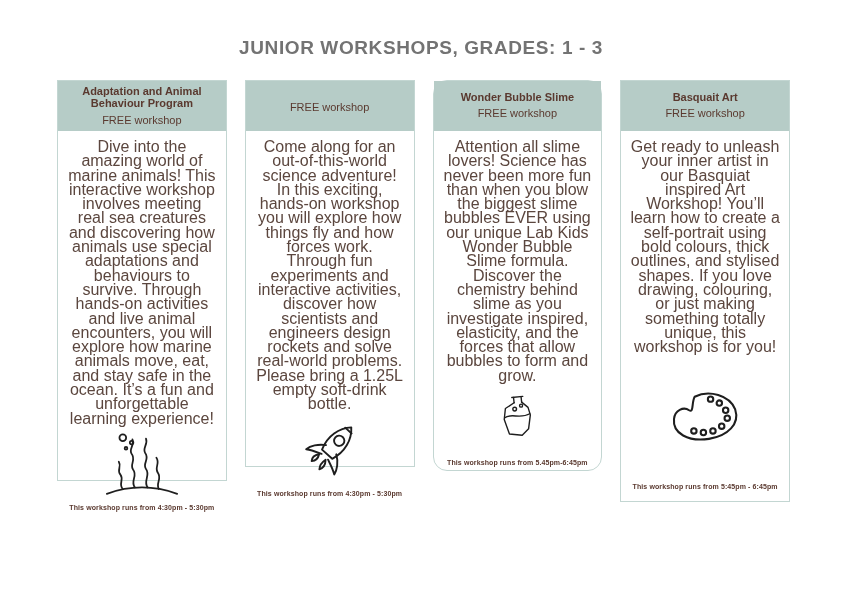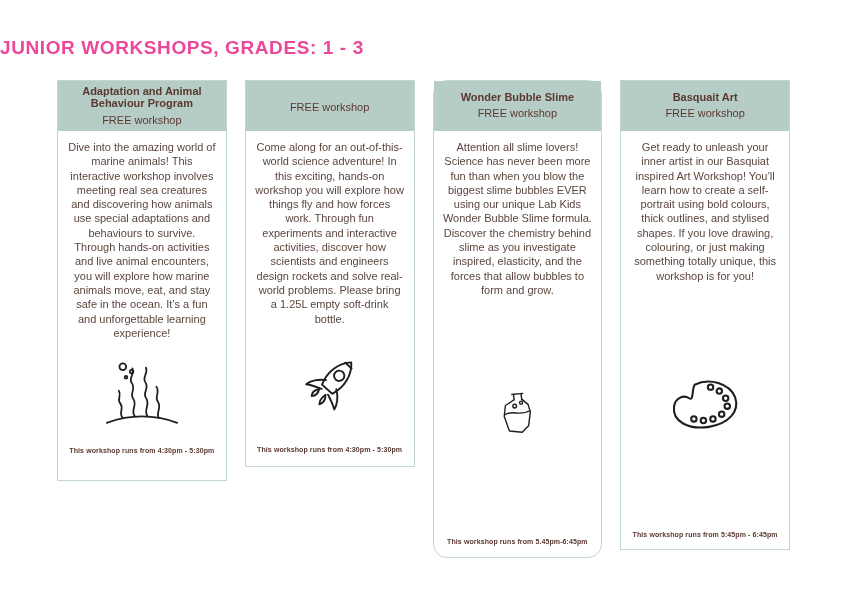--- a/index.html
+++ b/index.html
@@ -1,48 +1,48 @@
 <!DOCTYPE html>
 <html><head>
 <meta charset="utf-8">
 <style>
   * { margin:0; padding:0; box-sizing:border-box; }
   body { background:#ffffff; font-family:"Liberation Sans","DejaVu Sans",sans-serif; }
   .page { position:relative; width:842px; height:595px; background:#ffffff; overflow:hidden; }
   .page-title {
-    margin-top:37px; text-align:left;
+    margin-top:37px; text-align:center;
     font-size:19px; font-weight:bold; letter-spacing:0.6px;
-    color:#ec4899;
+    color:#737373;
   }
   .cards-row {
     display:flex; gap:18px; margin:21px 4px 0 57px; width:733px;
     align-items:flex-start;
   }
   .card {
     width:178px; background:#ffffff; border:1px solid #c3d6d2;
     display:flex; flex-direction:column;
   }
   .card:nth-child(1){ height:401px; }
   .card:nth-child(2){ height:387px; }
-  .card:nth-child(3){ height:478px;border-radius:14px; }
-  .card:nth-child(4){ height:470px; }
+  .card:nth-child(3){ height:391px;border-radius:14px; }
+  .card:nth-child(4){ height:422px; }
   .card-header {
     background:#b6ccc7; height:50px; flex:0 0 50px;
     display:flex; flex-direction:column; justify-content:center;
     text-align:center; padding:4px 6px 6px;
   }
   .card-title {
     font-size:11px; font-weight:bold; color:#5a392f; line-height:12.5px;
   }
   .card-subtitle {
     font-size:11px; font-weight:normal; color:#5a392f; margin-top:4px;
   }
   .card-body {
     padding:9px 9px 0; text-align:center;
-    font-size:11px; line-height:14.3px; color:#5b463e;
+    font-size:16px; line-height:14.3px; color:#5b463e;
   }
   .card-icon-area {
     flex:1; display:flex; align-items:center; justify-content:center;
   }
   .card-icon-area svg { stroke:#1e1e1e; fill:none; stroke-linecap:round; stroke-linejoin:round; }
   .card-footer {
     text-align:center; font-size:7px; font-weight:bold; color:#5a392f;
     letter-spacing:0.1px;
   }
   .card:nth-child(1) .card-footer{ padding-bottom:26px; }

